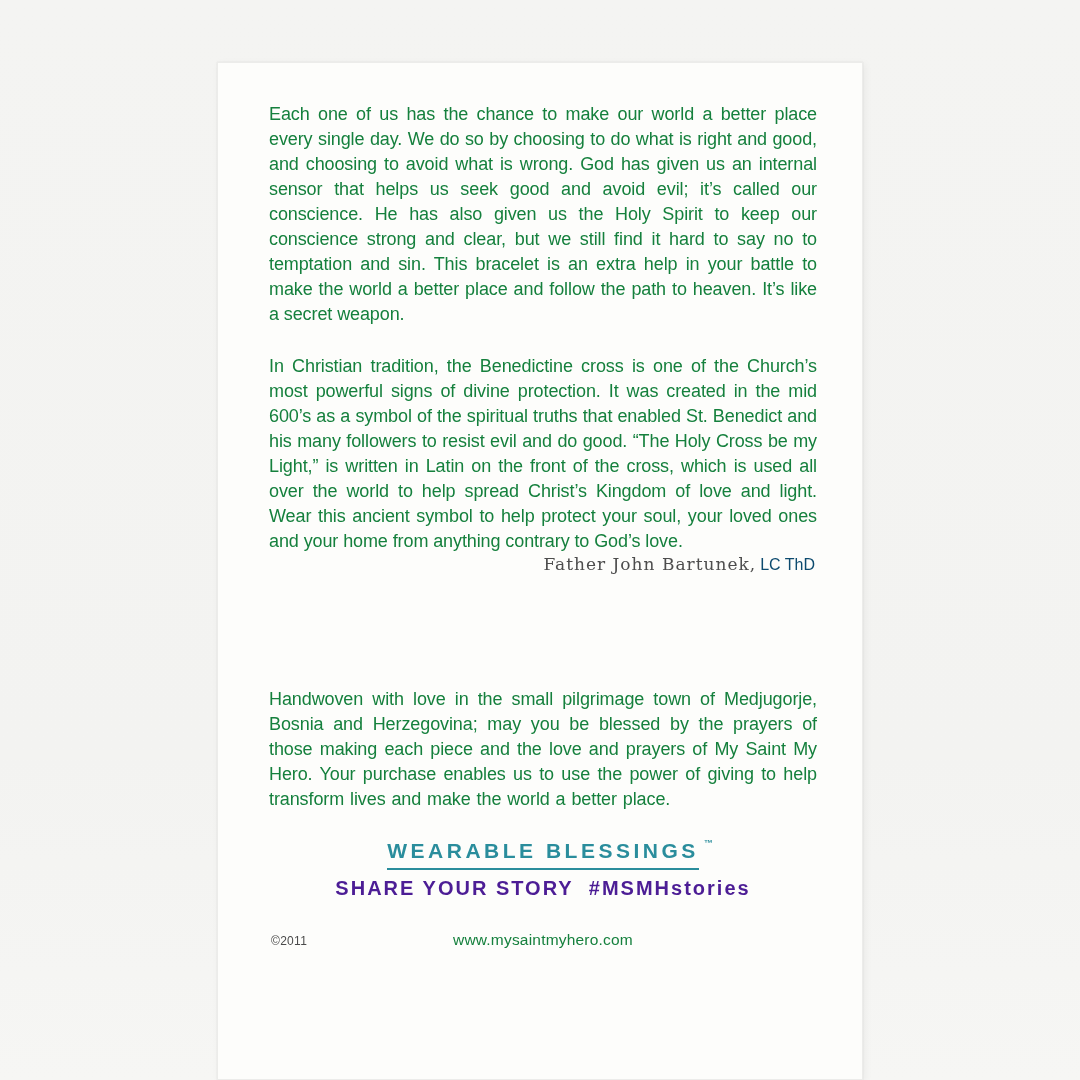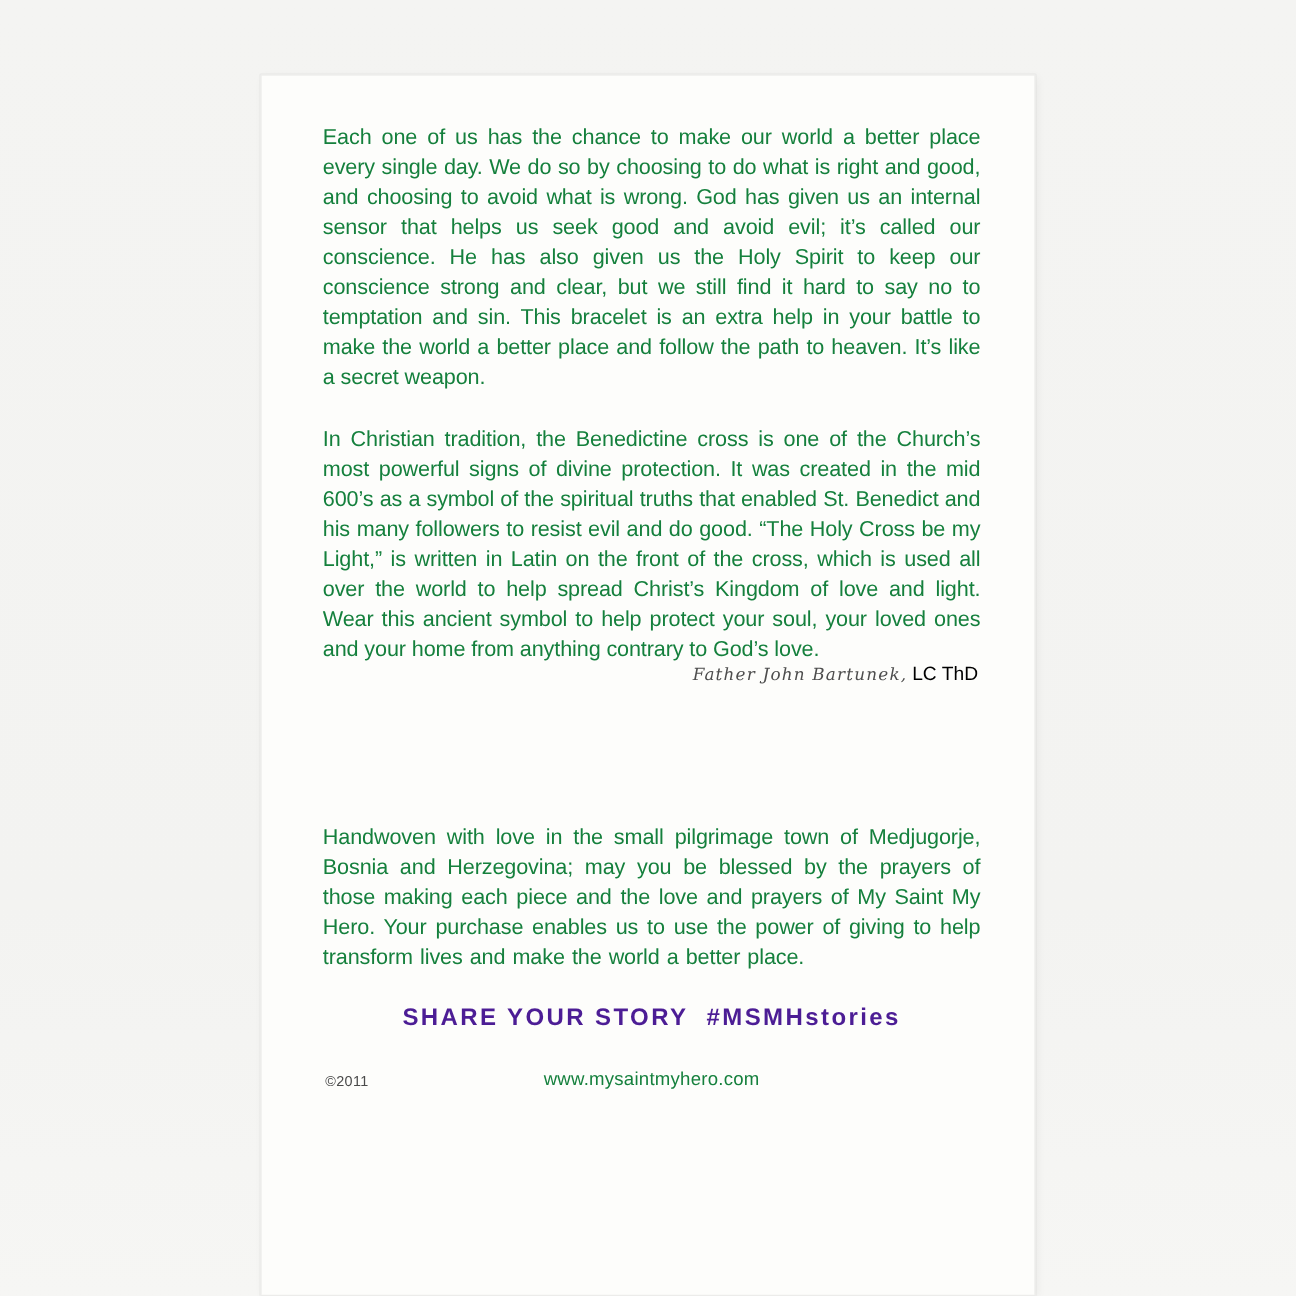--- a/index.html
+++ b/index.html
@@ -35,28 +35,27 @@
     letter-spacing: -0.1px;
   }
   .para-intro   { margin-bottom: 27px; }
   .para-cross   { margin-bottom: 0; }
   .signature {
     text-align: right;
     padding-right: 2px;
   }
   .sig-name {
     font-family: "DejaVu Serif", serif;
-    font-style: italic;
-    font-size: 14px;
+    font-size: 17px;
     color: #4d4d4d;
     letter-spacing: 1px;
   }
   .sig-credentials {
     font-size: 16px;
-    color: #000000;
+    color: #0c4a6e;
     margin-left: 4px;
   }
   .sig-website {
     font-size: 16px;
     line-height: 23px;
     color: #454545;
   }
   .para-handwoven {
     margin-top: 113px;
     word-spacing: 1px;
@@ -123,20 +122,24 @@
 
     <div class="signature">
       <div>
         <span class="sig-name">Father John Bartunek,</span><span class="sig-credentials">LC ThD</span>
       </div>
     </div>
 
     <p class="body-text para-handwoven">Handwoven with love in the small pilgrimage town of Medjugorje, Bosnia and Herzegovina; may you be blessed by the prayers of those making each piece and the love and prayers of My Saint My Hero. Your purchase enables us to use the power of giving to help transform lives and make the world a better place.</p>
 
     <div class="branding">
+      <div class="brand-title-row">
+        <span class="brand-title">WEARABLE BLESSINGS</span>
+        <span class="brand-tm">™</span>
+      </div>
       <div class="brand-tagline">SHARE YOUR STORY&nbsp; #MSMHstories</div>
     </div>
 
     <div class="footer-row">
       <span class="copyright">©2011</span>
       <span class="website">www.mysaintmyhero.com</span>
     </div>
 
   </div>
 </div>

